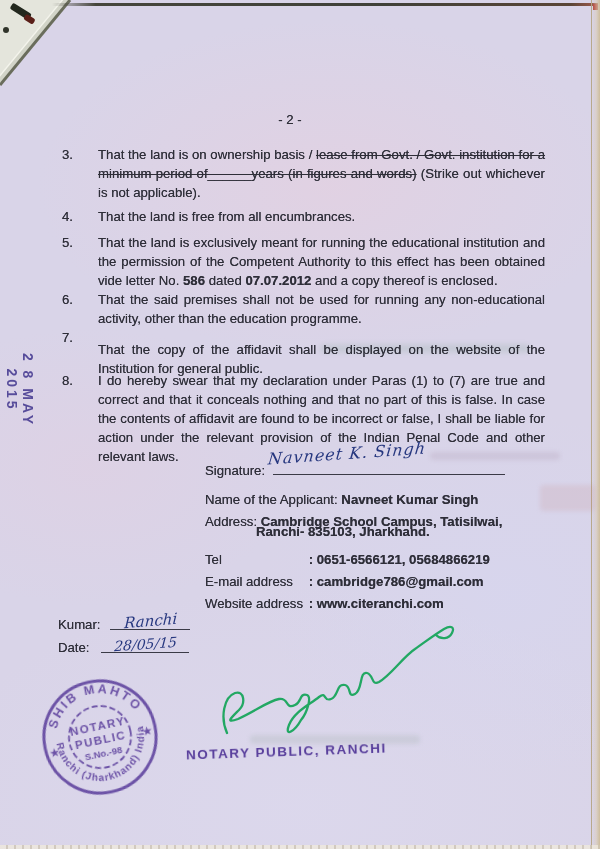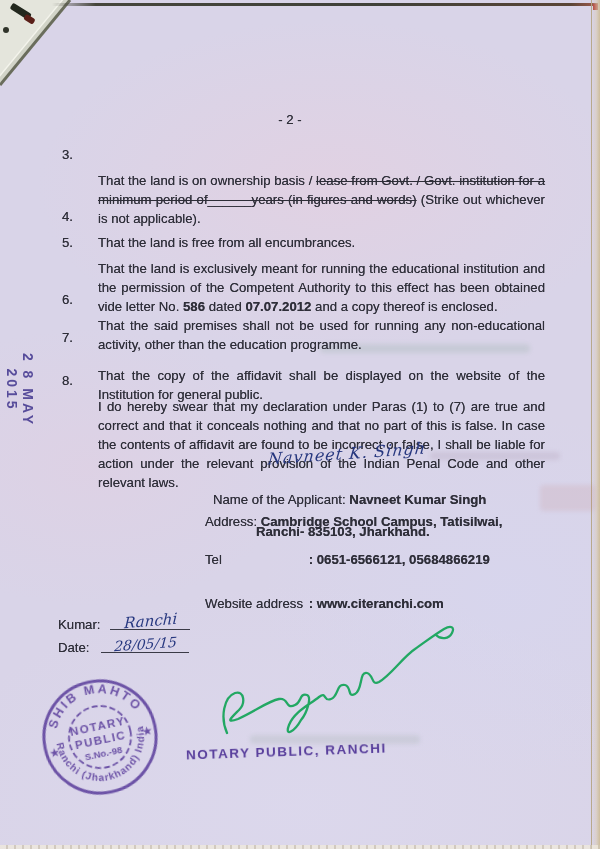--- a/index.html
+++ b/index.html
@@ -8,21 +8,21 @@
     font-family:"Liberation Sans",sans-serif;color:#2e2e38;
     background:
       radial-gradient(ellipse 420px 240px at 55% 22%, rgba(231,207,222,.55), rgba(231,207,222,0) 70%),
       radial-gradient(ellipse 300px 200px at 15% 55%, rgba(226,206,224,.45), rgba(226,206,224,0) 70%),
       radial-gradient(ellipse 360px 260px at 85% 70%, rgba(214,214,240,.6), rgba(214,214,240,0) 70%),
       radial-gradient(ellipse 500px 300px at 50% 95%, rgba(222,219,240,.5), rgba(222,219,240,0) 75%),
       linear-gradient(#d9d4e8,#d9d4e8);
   }
   .txt{position:absolute;font-size:13.2px;line-height:19px;text-shadow:0 0 .4px rgba(46,46,60,.8);}
   .num{left:62px;width:30px;}
-  .body-text{left:98px;width:447px;text-align:justify;margin-top:26px;}
+  .body-text{left:98px;width:447px;text-align:justify;}
   .strike{text-decoration:line-through;text-decoration-thickness:1.4px;}
   .b{font-weight:bold;}
   .hand{font-family:"DejaVu Serif",serif;font-style:italic;color:#26377f;text-shadow:none;}
   .row-label{display:inline-block;width:100px;}
   .seal-el{mix-blend-mode:multiply;}
   .smudge{position:absolute;border-radius:4px;filter:blur(2px);pointer-events:none;}
 </style>
 </head>
 <body>
 
@@ -63,35 +63,43 @@
 
   <div class="txt num" style="top:290px;">6.</div>
   <div class="txt body-text" style="top:290px;">That the said premises shall not be used for running any non-educational activity, other than the education programme.</div>
 
   <div class="txt num" style="top:328px;">7.</div>
   <div class="txt body-text" style="top:340px;">That the copy of the affidavit shall be displayed on the website of the Institution for general public.</div>
 
   <div class="txt num" style="top:371px;">8.</div>
   <div class="txt body-text" style="top:371px;">I do hereby swear that my declaration under Paras (1) to (7) are true and correct and that it conceals nothing and that no part of this is false. In case the contents of affidavit are found to be incorrect or false, I shall be liable for action under the relevant provision of the Indian Penal Code and other relevant laws.</div>
 
+  <div class="txt" style="left:205px;top:460px;width:320px;">
+    <span>Signature:</span>
+    <span style="display:inline-block;width:232px;border-bottom:1.6px solid #3a3a46;margin-left:4px;height:14px;"></span>
+  </div>
   <div class="hand" style="position:absolute;left:268px;top:444px;font-size:16px;transform:rotate(-4deg) skewX(-10deg);letter-spacing:1px;">Navneet K. Singh</div>
 
-  <div class="txt" style="left:205px;top:490px;width:360px;margin-left:8px;">
+  <div class="txt" style="left:205px;top:490px;width:360px;">
     <span>Name of the Applicant:</span>
     <span class="b">Navneet Kumar Singh</span>
   </div>
   <div class="txt" style="left:205px;top:512px;width:360px;">
     <span>Address:</span>
     <span class="b">Cambridge School Campus, Tatisilwai,</span>
   </div>
   <div class="txt b" style="left:256px;top:522px;width:320px;">Ranchi- 835103, Jharkhand.</div>
 
   <div class="txt" style="left:205px;top:550px;width:360px;">
     <span class="row-label">Tel</span>
     <span class="b">: 0651-6566121, 05684866219</span>
+  </div>
+  <div class="txt" style="left:205px;top:572px;width:360px;">
+    <span class="row-label">E-mail address</span>
+    <span class="b">: cambridge786@gmail.com</span>
   </div>
   <div class="txt" style="left:205px;top:594px;width:360px;">
     <span class="row-label">Website address</span>
     <span class="b">: www.citeranchi.com</span>
   </div>
 
   <div class="txt" style="left:58px;top:615px;">
     <span>Kumar:</span>
     <span style="display:inline-block;width:80px;border-bottom:1.6px solid #3a3a46;margin-left:6px;height:14px;text-align:center;"><span class="hand" style="display:inline-block;font-size:15px;transform:rotate(-5deg) skewX(-8deg) translateY(-3px);">Ranchi</span></span>
   </div>

